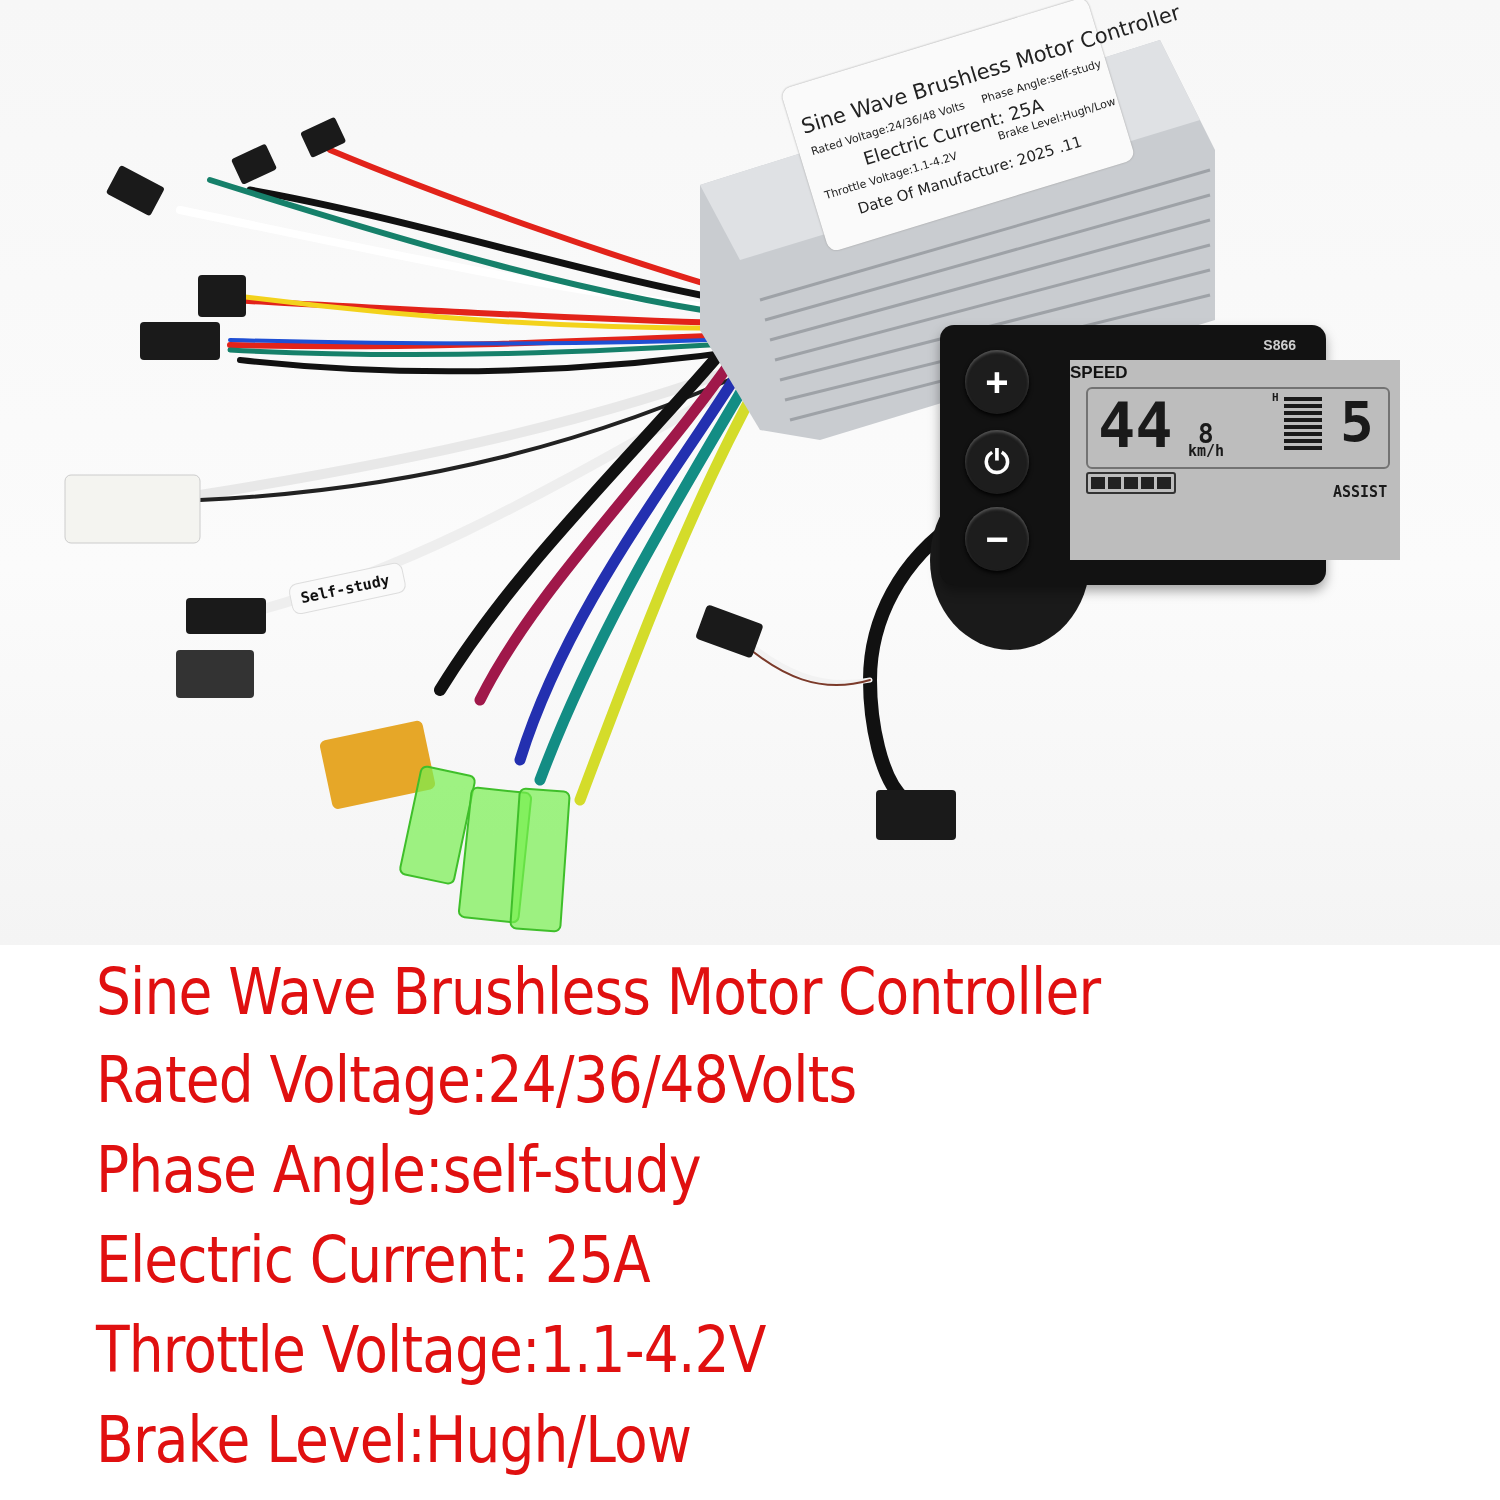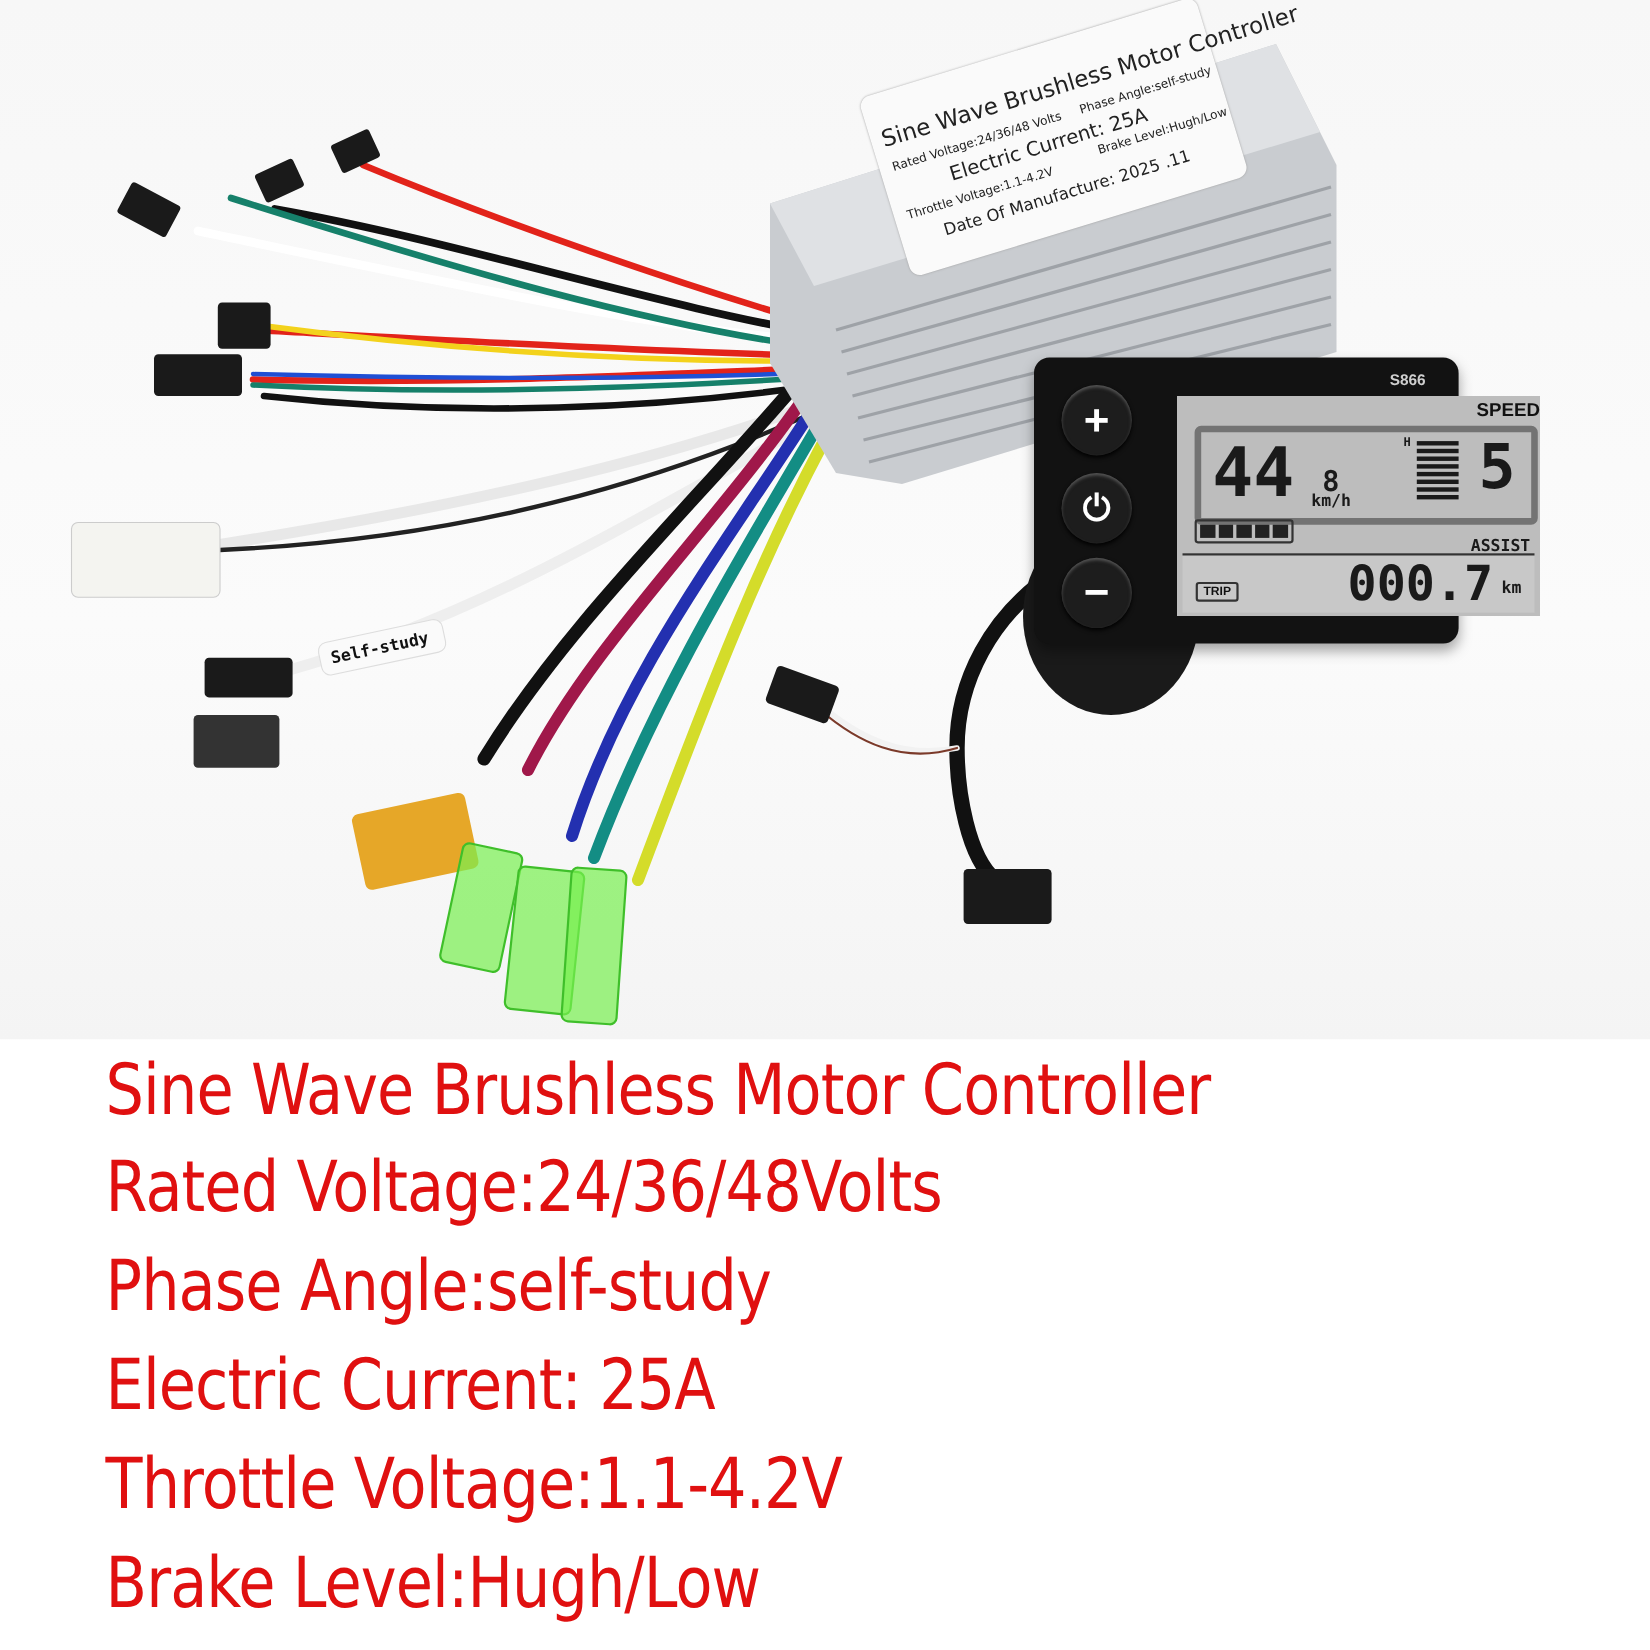--- a/index.html
+++ b/index.html
@@ -10,22 +10,22 @@
   
   .logo { position:absolute; left:18px; top:28px; width:260px; height:230px; }
   .logo-text { position:absolute; left:26px; top:190px; font-family:"Liberation Serif", serif; font-weight:bold; font-size:56px; color:#e8112d; letter-spacing:-1px; }
   .label { position:absolute; left:780px; top:90px; width:320px; height:170px; transform:rotate(-17deg); transform-origin:left top; background:#fafafa; border-radius:10px; box-shadow:0 0 2px #999; }
   .label div { position:absolute; color:#222; white-space:nowrap; font-family:"DejaVu Sans", sans-serif; }
   
   .display { position:absolute; left:940px; top:325px; width:386px; height:260px; background:#121212; border-radius:14px; box-shadow:0 6px 12px rgba(0,0,0,0.35); }
   .btn { position:absolute; left:25px; width:64px; height:64px; border-radius:50%; background:#1d1d1d; box-shadow:inset 0 2px 3px #555, 0 2px 4px #000; color:#fff; display:flex; align-items:center; justify-content:center; font-size:40px; font-weight:bold; cursor:pointer; }
   .model { position:absolute; right:30px; top:12px; color:#cfcfcf; font-size:14px; font-weight:bold; }
   .lcd { position:absolute; left:130px; top:35px; width:330px; height:200px; background:#bdbdbd; }
-  .lcd .speed-title { position:absolute; left:0; width:100%; top:3px; text-align:right; font-size:17px; font-weight:bold; color:#111; }
-  .lcd .inner { position:absolute; left:16px; top:27px; width:300px; height:78px; border:6px solid #737373; border-radius:6px; }
+  .lcd .speed-title { position:absolute; left:0; width:100%; top:3px; text-align:left; font-size:17px; font-weight:bold; color:#111; }
+  .lcd .inner { position:absolute; left:16px; top:27px; width:300px; height:78px; border:2px solid #737373; border-radius:6px; }
   .seg { font-family:"DejaVu Sans Mono", monospace; font-weight:bold; color:#1a1a1a; position:absolute; }
   .bars { position:absolute; left:196px; top:8px; width:38px; height:66px; }
   .bars span { display:block; height:4px; background:#1a1a1a; margin-bottom:3px; }
   .battery { position:absolute; left:16px; top:112px; width:90px; height:22px; border:2px solid #333; border-radius:3px; display:flex; gap:3px; padding:3px; box-sizing:border-box; }
   .battery span { flex:1; background:#222; }
   .trip-row { position:absolute; left:5px; top:143px; width:320px; height:52px; background:#c8c8c8; border-top:2px solid #333; }
   .trip-badge { position:absolute; left:12px; top:24px; border:2px solid #333; border-radius:3px; font-size:11px; font-weight:bold; padding:1px 5px; color:#111; }
   
   svg.wires { position:absolute; left:0; top:0; }
 </style>
@@ -142,25 +142,20 @@
         <div class="seg" style="left:252px;top:0px;font-size:56px;">5</div>
         <div class="seg" style="left:245px;top:78px;font-size:15px;margin-top:16px;">ASSIST</div>
       </div>
       <div class="battery">
         <span></span>
           <span></span>
           <span></span>
           <span></span>
           <span></span>
       </div>
-      <div class="trip-row">
-        <div class="trip-badge">TRIP</div>
-        <div class="seg" style="left:150px;top:0px;font-size:44px;">000.7</div>
-        <div class="seg" style="left:290px;top:20px;font-size:15px;">km</div>
-      </div>
     </div>
   </div>
 </div>
 
 <div class="spec-area">
   <div class="spec-line" style="top:15px;">Sine Wave Brushless Motor Controller</div>
   <div class="spec-line" style="top:103px;">Rated Voltage:24/36/48Volts</div>
   <div class="spec-line" style="top:193px;">Phase Angle:self-study</div>
   <div class="spec-line" style="top:283px;">Electric Current: 25A</div>
   <div class="spec-line" style="top:373px;">Throttle Voltage:1.1-4.2V</div>

